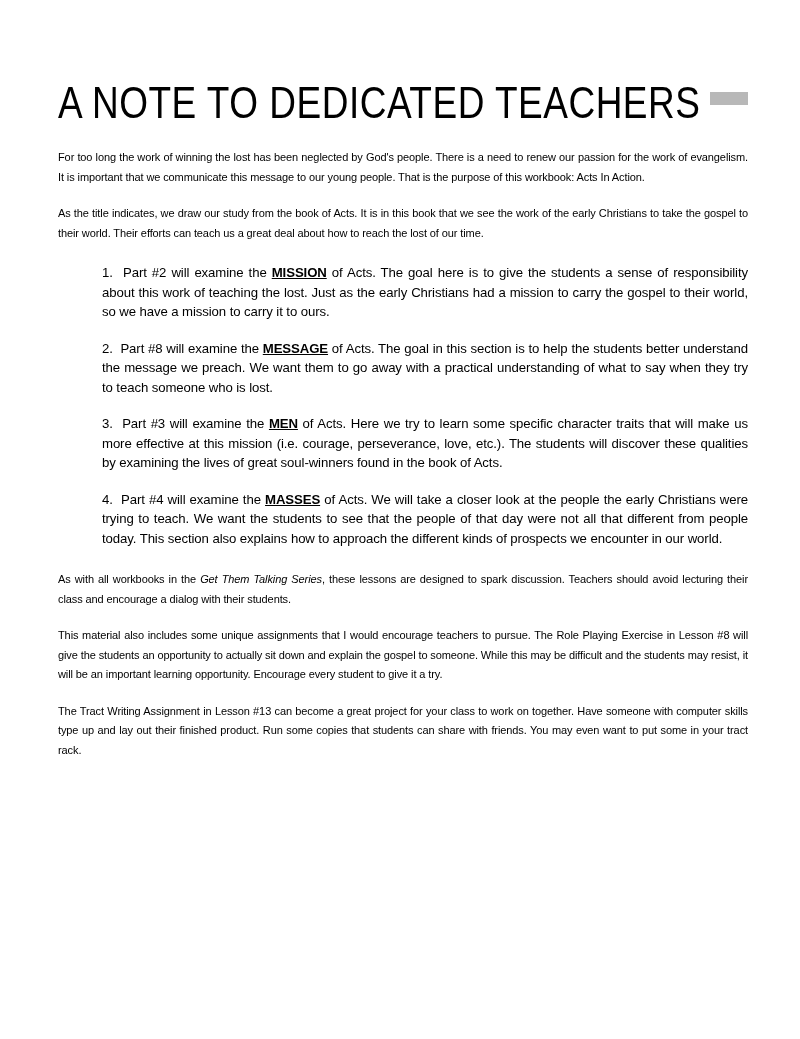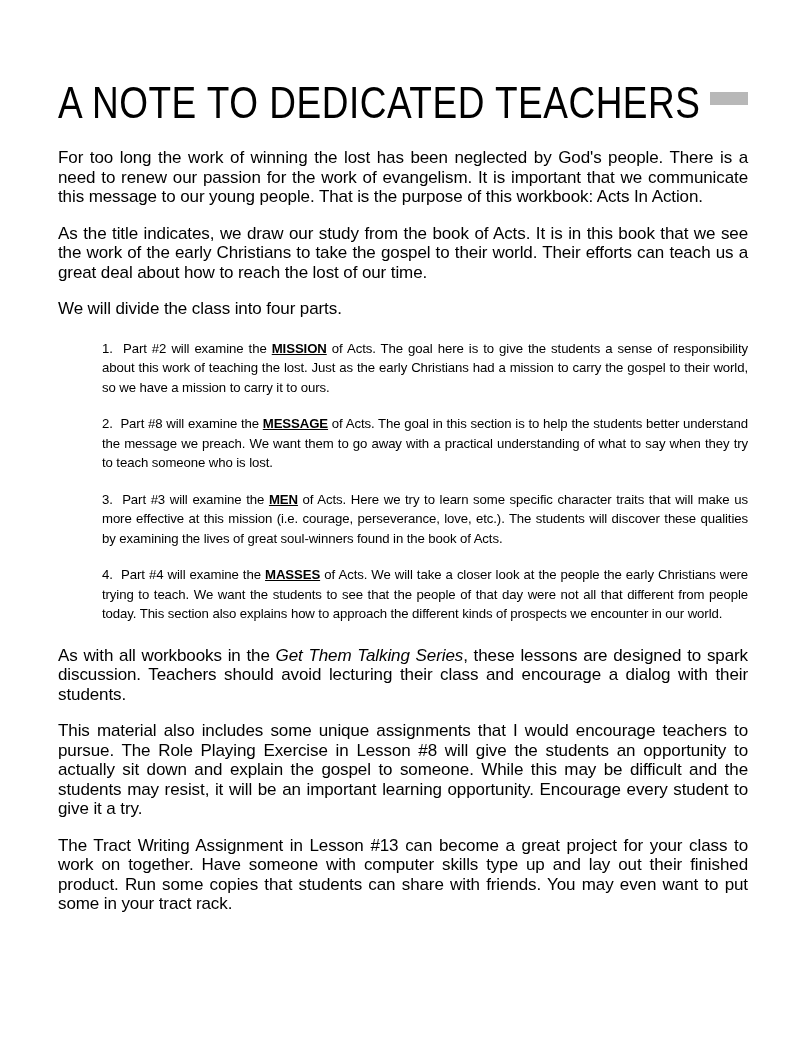--- a/index.html
+++ b/index.html
@@ -54,21 +54,21 @@
     transform-origin: left top;
   }
   .body-area {
     position: absolute;
     left: 58px;
     top: 148px;
     width: 690px;
   }
   p.para {
     margin: 0 0 17px 0;
-    font-size: 17px;
+    font-size: 11px;
     line-height: 19.5px;
     text-align: justify;
     letter-spacing: -0.1px;
   }
   p.para.last {
     margin-bottom: 0;
   }
   .list-area {
     margin: 20px 0 22px 0;
     padding-left: 44px;
@@ -103,21 +103,20 @@
     <div class="title-rule"></div>
     <div class="title-text">A NOTE TO DEDICATED TEACHERS</div>
   </div>
 
   <div class="body-area">
 
     <p class="para"><span>For too long the work of winning the lost has been neglected by God's people.   There is a need to renew our passion for the work of evangelism.  It is important that we communicate this message to our young people.   That is the purpose of this workbook:  </span><span>Acts In Action</span><span>.</span></p>
 
     <p class="para">As the title indicates, we draw our study from the book of Acts.  It is in this book that we see the work of the early Christians to take the gospel to their world.   Their efforts can teach us a great deal about how to reach the lost of our time.</p>
 
-    <p class="para">We will divide the class into four parts.</p>
 
     <div class="list-area">
 
       <p class="list-item"><span class="num">1.</span>&nbsp;&nbsp;<span>Part #2 will examine the </span><b><u>MISSION</u></b><span> of Acts.   The goal here is to give the students a sense of responsibility about this work of teaching the lost.   Just as the early Christians had a mission to carry the gospel to their world, so we have a mission to carry it to ours.</span></p>
 
       <p class="list-item"><span class="num">2.</span>&nbsp;&nbsp;<span>Part #8 will examine the </span><b><u>MESSAGE</u></b><span> of Acts.   The goal in this section is to help the students better understand the message we preach.   We want them to go away with a practical understanding of what to say when they try to teach someone who is lost.</span></p>
 
       <p class="list-item"><span class="num">3.</span>&nbsp;&nbsp;<span>Part #3 will examine the </span><b><u>MEN</u></b><span> of Acts.  Here we try to learn some specific character traits that will make us more effective at this mission (i.e. courage, perseverance, love, etc.).     The students will discover these qualities by examining the lives of great soul-winners found in the book of Acts.</span></p>
 
       <p class="list-item last"><span class="num">4.</span>&nbsp;&nbsp;<span>Part #4 will examine the </span><b><u>MASSES</u></b><span> of Acts.   We will take a closer look at the people the early Christians were trying to teach.  We want the students to see that the people of that day were not all that different from people today.   This section also explains how to approach the different kinds of prospects we encounter in our world.</span></p>

